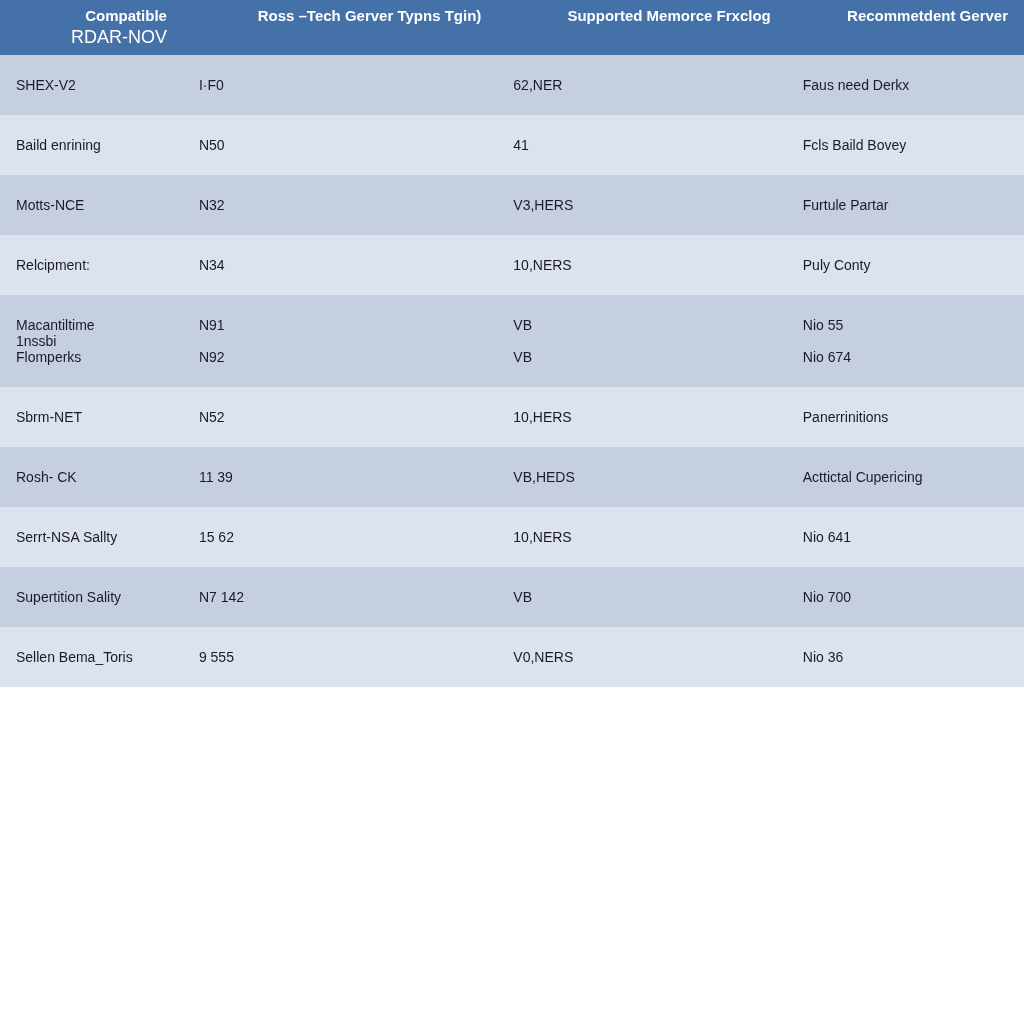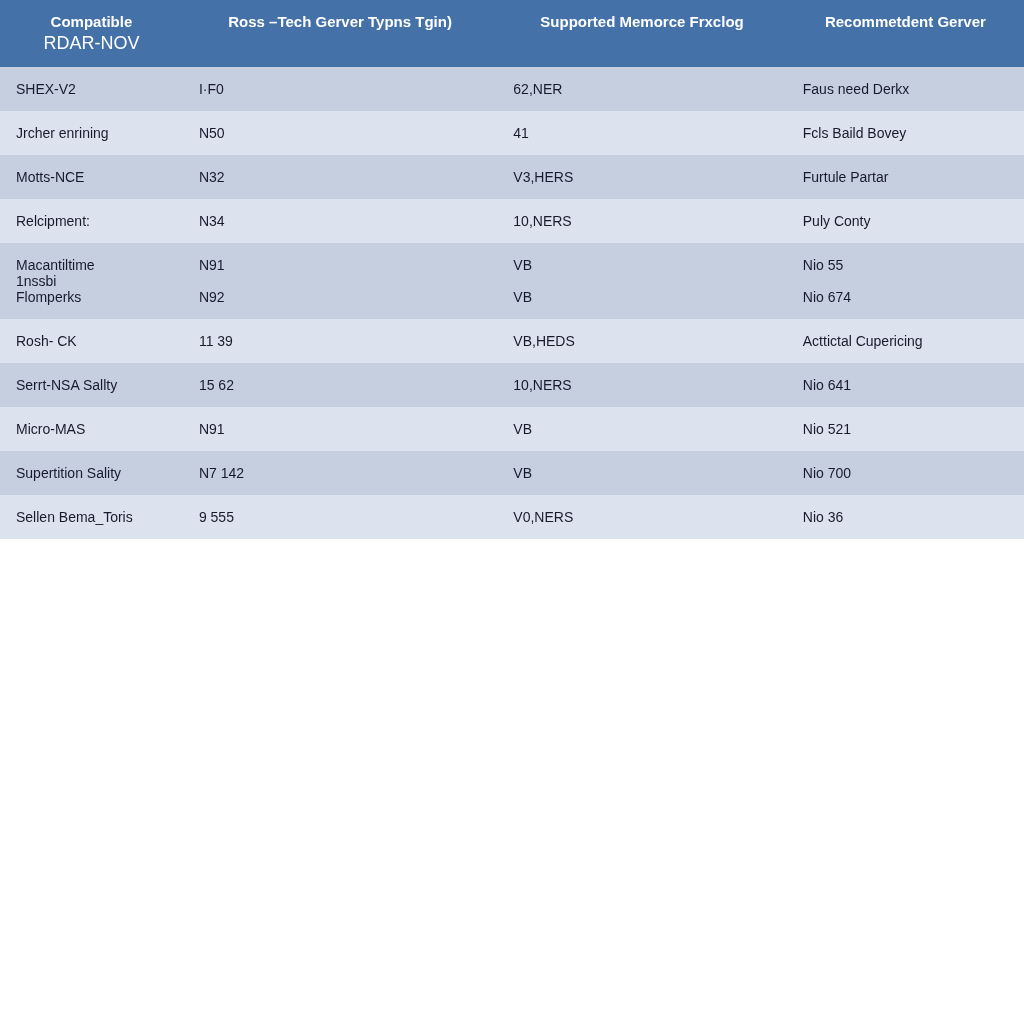--- a/index.html
+++ b/index.html
@@ -15,40 +15,40 @@
     }
     table {
       width: 100%;
       border-collapse: collapse;
     }
     thead tr {
       background-color: #4472a8;
       color: #fff;
     }
     thead th {
-      padding: 12px 16px;
-      text-align: center;
+      padding: 6px 16px;
+      text-align: right;
       font-size: 15px;
       font-weight: bold;
       vertical-align: top;
       line-height: 1.3;
     }
     thead th .sub-label {
       font-weight: normal;
       font-size: 18px;
       display: block;
     }
     tbody tr:nth-child(odd) {
       background-color: #c5cfe0;
     }
     tbody tr:nth-child(even) {
       background-color: #dce3ee;
     }
     tbody td {
-      padding: 14px 16px;
+      padding: 22px 16px;
       font-size: 14px;
       color: #1a1a2e;
       vertical-align: middle;
       border: none;
     }
     td:first-child {
       font-weight: 500;
     }
   </style>
 </head>
@@ -74,21 +74,21 @@
       </tr>
     </thead>
     <tbody id="table-body">
     <tr>
           <td>SHEX-V2</td>
           <td>I·F0</td>
           <td>62,NER</td>
           <td>Faus need Derkx</td>
         </tr>
         <tr>
-          <td>Jrcher enrining</td>
+          <td>Baild enrining</td>
           <td>N50</td>
           <td>41</td>
           <td>Fcls Baild Bovey</td>
         </tr>
         <tr>
           <td>Motts-NCE</td>
           <td>N32</td>
           <td>V3,HERS</td>
           <td>Furtule Partar</td>
         </tr>
@@ -98,36 +98,36 @@
           <td>10,NERS</td>
           <td>Puly Conty</td>
         </tr>
         <tr>
           <td>Macantiltime<br>1nssbi<br>Flomperks</td>
           <td>N91<br><br>N92</td>
           <td>VB<br><br>VB</td>
           <td>Nio 55<br><br>Nio 674</td>
         </tr>
         <tr>
+          <td>Sbrm-NET</td>
+          <td>N52</td>
+          <td>10,HERS</td>
+          <td>Panerrinitions</td>
+        </tr>
+        <tr>
           <td>Rosh- CK</td>
           <td>11 39</td>
           <td>VB,HEDS</td>
           <td>Acttictal Cupericing</td>
         </tr>
         <tr>
           <td>Serrt-NSA Sallty</td>
           <td>15 62</td>
           <td>10,NERS</td>
           <td>Nio 641</td>
-        </tr>
-        <tr>
-          <td>Micro-MAS</td>
-          <td>N91</td>
-          <td>VB</td>
-          <td>Nio 521</td>
         </tr>
         <tr>
           <td>Supertition Sality</td>
           <td>N7 142</td>
           <td>VB</td>
           <td>Nio 700</td>
         </tr>
         <tr>
           <td>Sellen Bema_Toris</td>
           <td>9 555</td>

